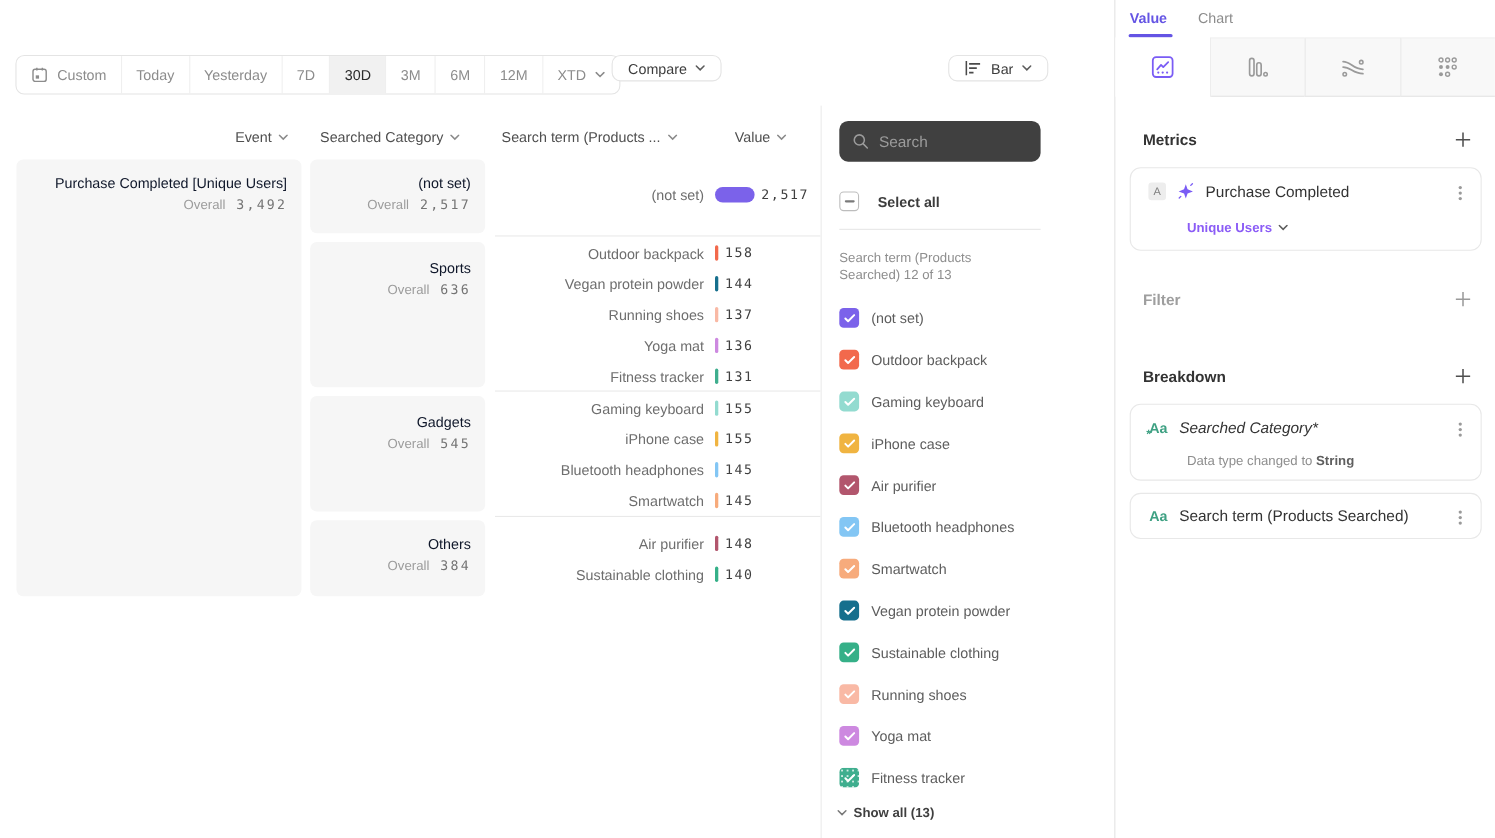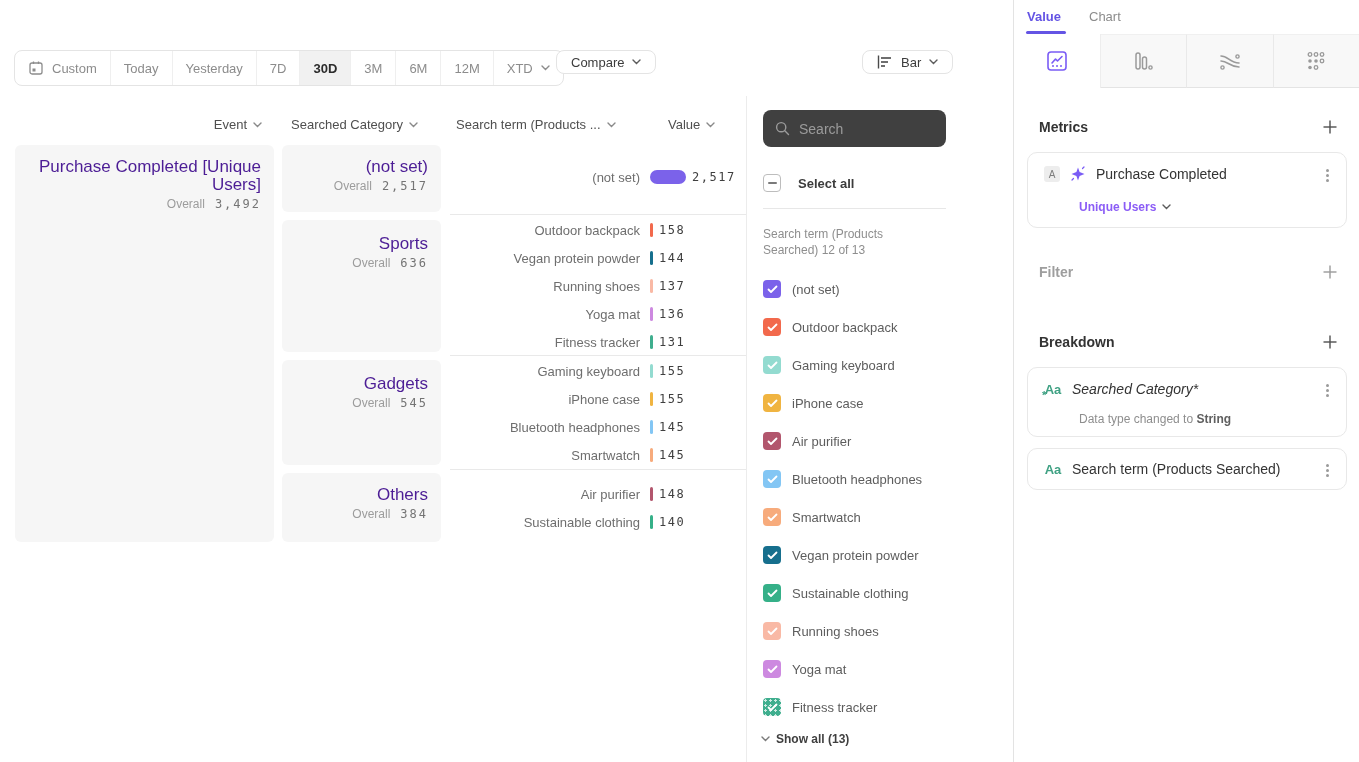--- a/index.html
+++ b/index.html
@@ -7,31 +7,31 @@
        font-family:"Liberation Sans",sans-serif;color:#3c3c3c;}
   .mono{font-family:"DejaVu Sans Mono",monospace}
   svg{display:block}
 
   
   .range-group{position:absolute;left:14px;top:50px;height:34px;display:flex;align-items:stretch;
     border:1px solid #e4e4e4;border-radius:8px;background:#fff;overflow:hidden}
   .range-item{display:flex;align-items:center;gap:8px;padding:0 13px;font-size:13px;color:#8c8c8c;
     border-left:1px solid #efefef;white-space:nowrap;cursor:pointer}
   .range-item:first-child{border-left:none}
-  .range-item.active{background:#f1f1f1;color:#2c2c2c;font-weight:bold}
+  .range-item.active{background:#f1f1f1;color:#2c2c2c;font-weight:normal}
   .pill-btn{position:absolute;display:flex;align-items:center;gap:8px;height:24px;padding:0 14px;
     box-sizing:border-box;border:1px solid #e4e4e4;border-radius:8px;background:#fff;font-size:13px;color:#3c3c3c}
 
   
   .col-hdr{position:absolute;top:117px;display:flex;align-items:center;gap:6px;font-size:13px;color:#4f4f4f}
 
   
   .gcard{position:absolute;background:#f6f6f6;border-radius:6px;box-sizing:border-box;
     padding:13px 13px 0;text-align:right}
-  .gcard .title{font-size:17px;color:#4c1d95;line-height:18px}
+  .gcard .title{font-size:13px;color:#0f172a;line-height:18px}
   .overall-row{margin-top:3px;font-size:12px;color:#9c9c9c}
   .overall-row .ov-val{font-family:"DejaVu Sans Mono",monospace;color:#747474;margin-left:10px;letter-spacing:2px}
 
   
   .trow{position:absolute;left:450px;width:296px;height:28px;display:flex;align-items:center}
   .tlabel{width:190px;text-align:right;font-size:13px;color:#6e6e6e;white-space:nowrap}
   .tick{width:3px;height:14px;border-radius:2px;margin-left:10px;flex:none}
   .bar-large{width:36px;height:14px;border-radius:7px;margin-left:10px;flex:none}
   .tval{margin-left:6px;font-size:12px;color:#3f3f3f;letter-spacing:1.5px}
   .hdiv{position:absolute;left:450px;width:296px;height:1px;background:#e9e9e9}

